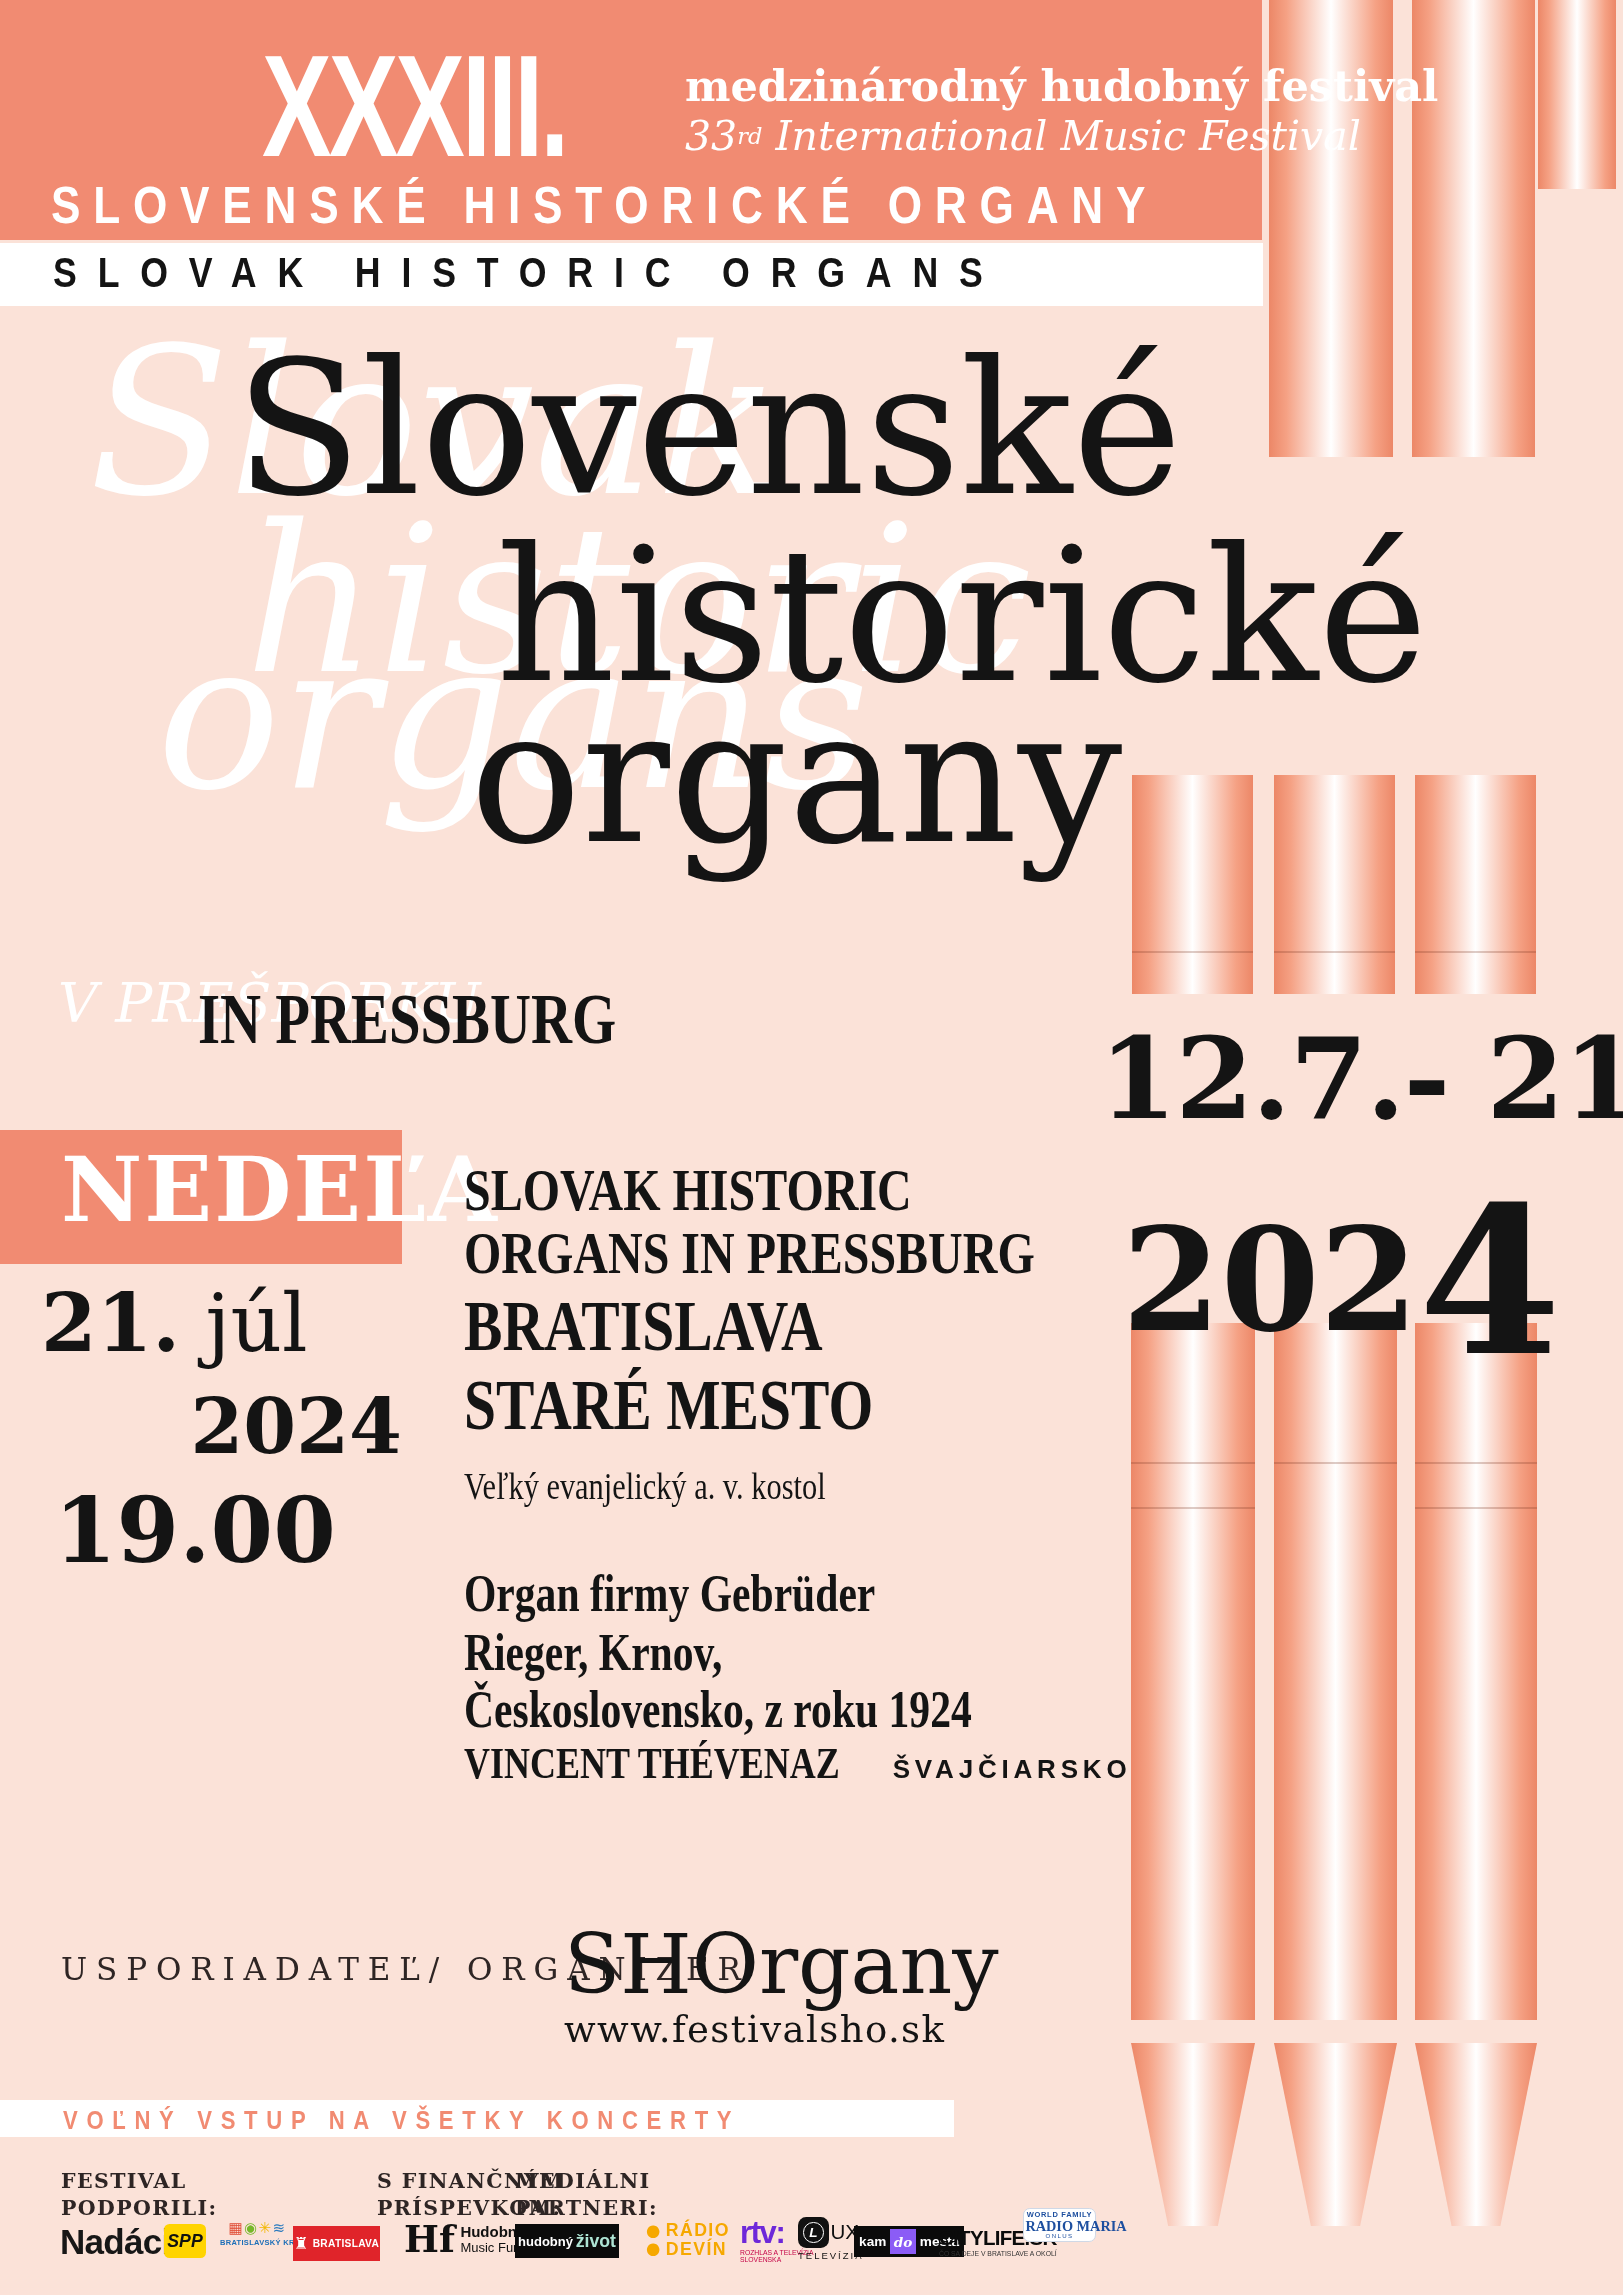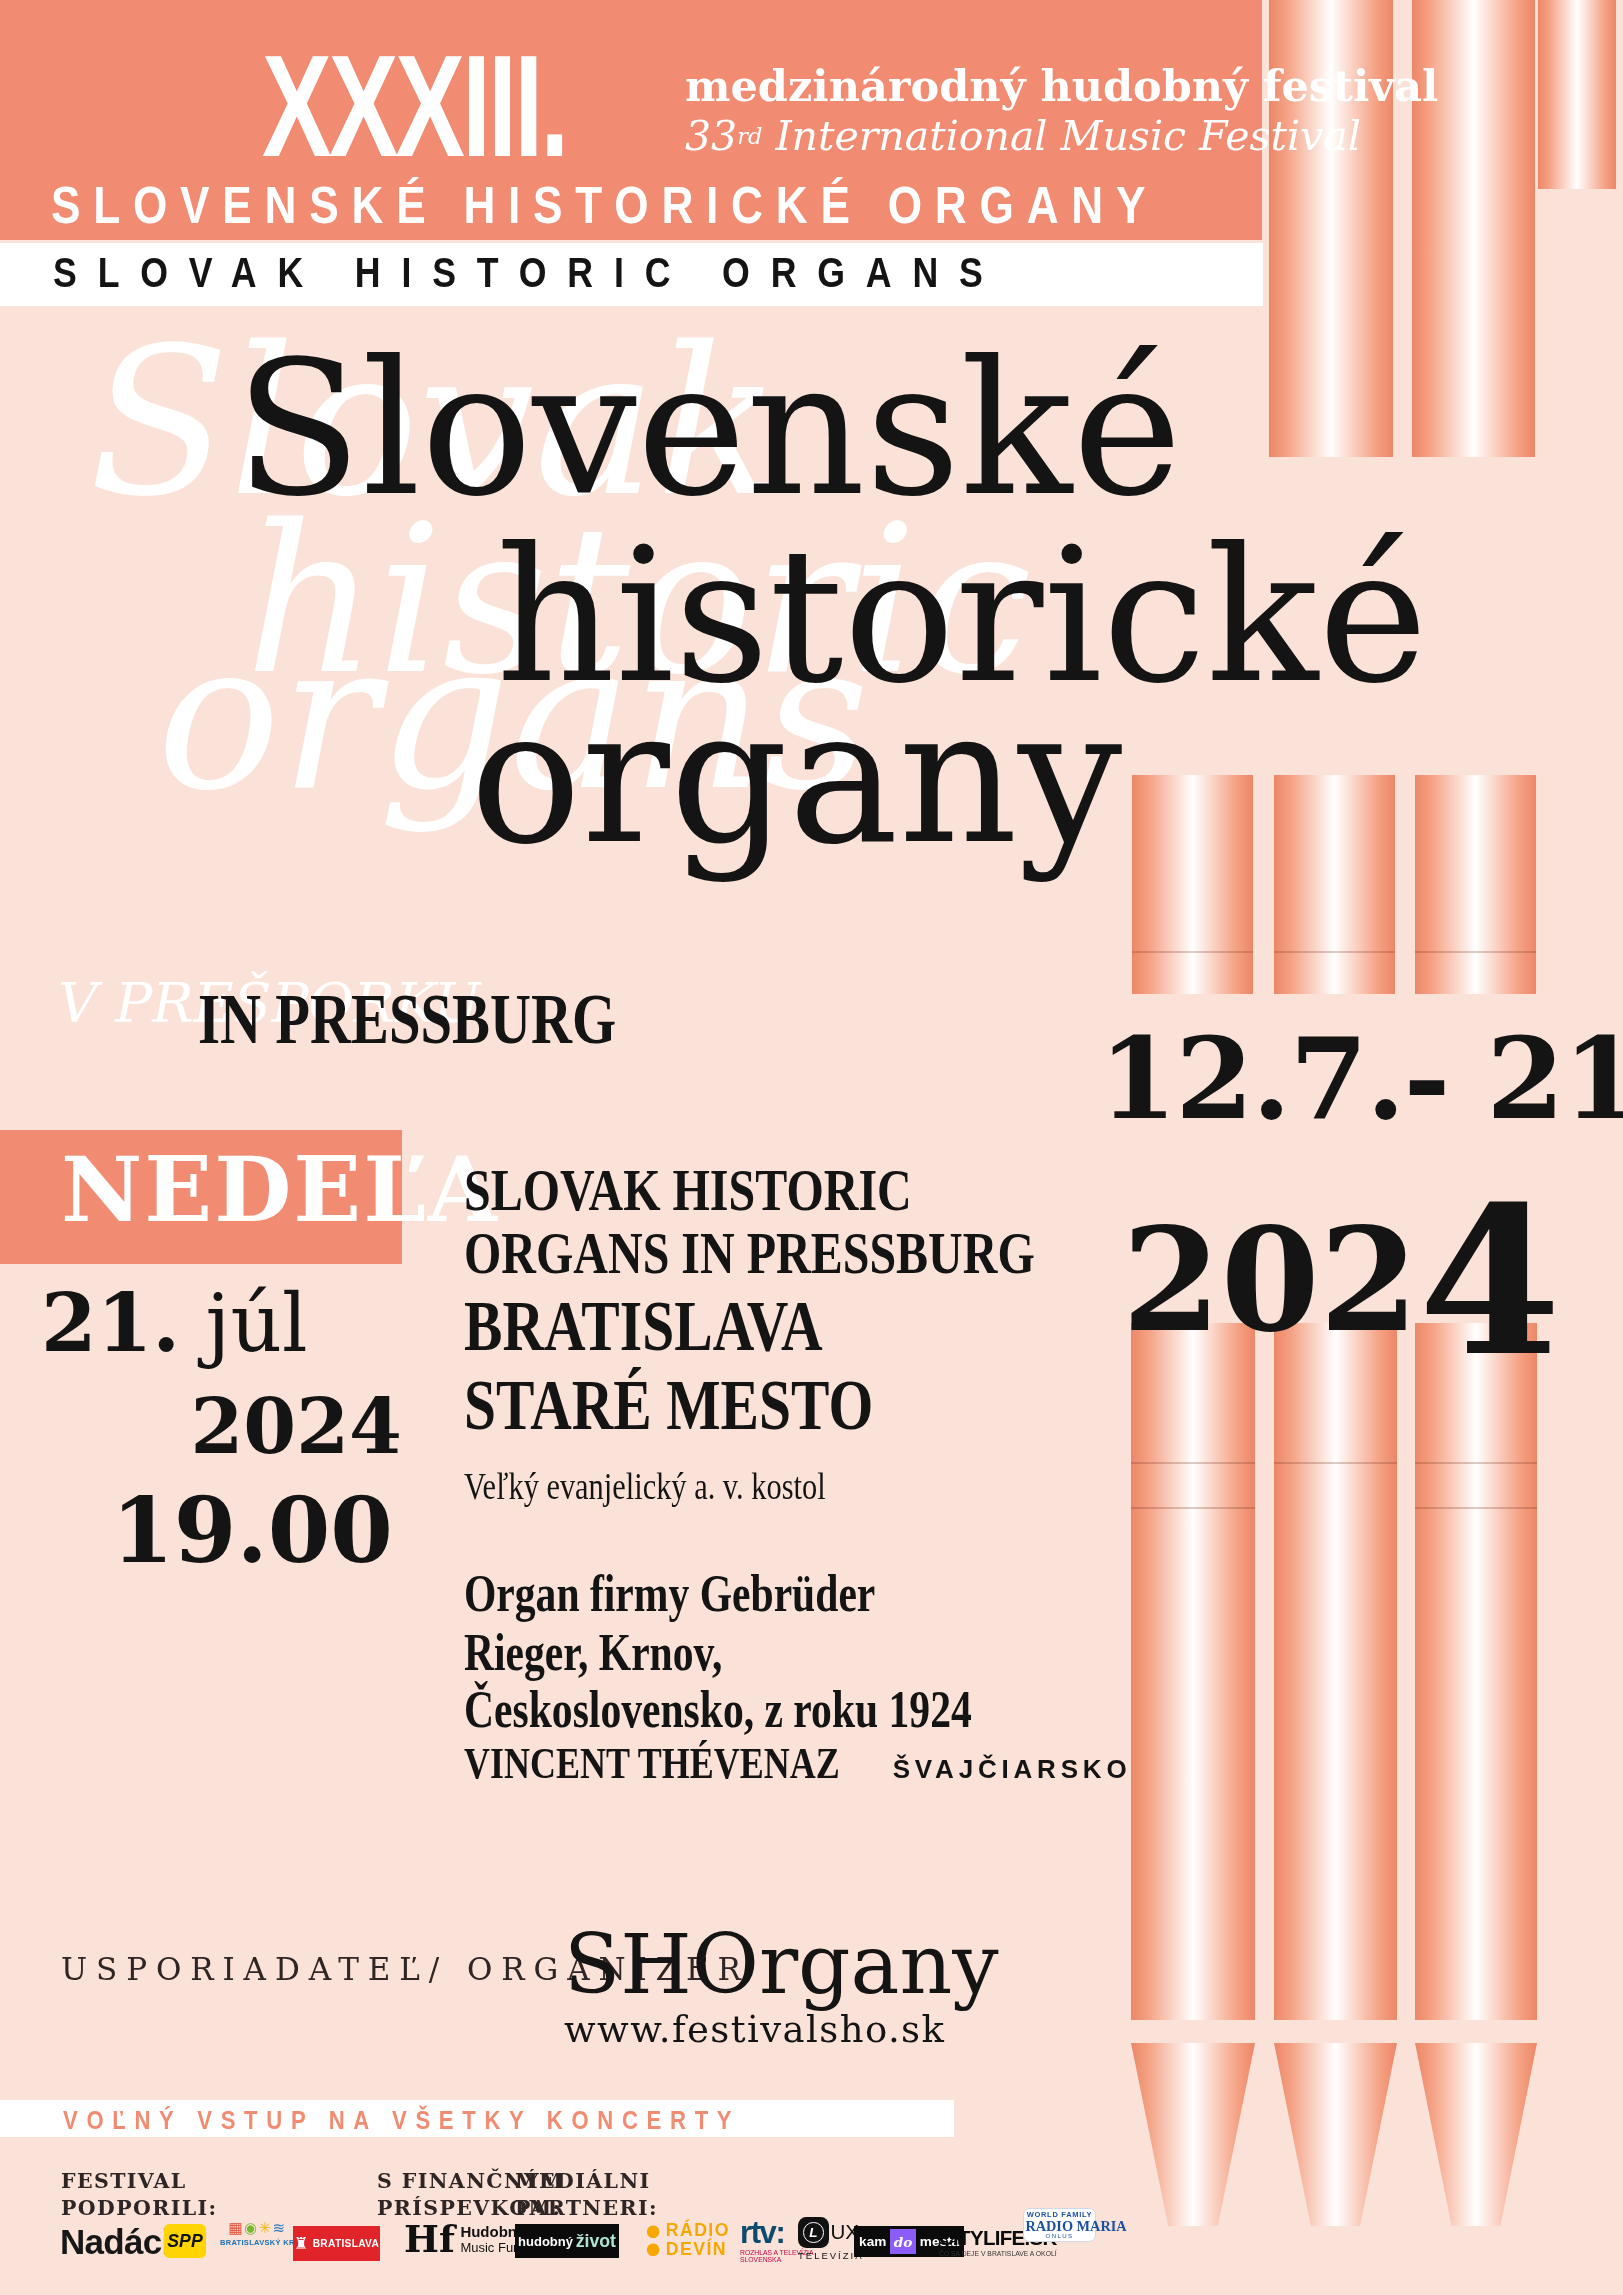--- a/index.html
+++ b/index.html
@@ -101,21 +101,21 @@
   <div class="abs ink serif b" style="left:1122px;top:1156px;font-size:142px;">
     <span>202</span><span class="big4 serif b">4</span>
   </div>
 
   <div class="abs salmon" style="left:0;top:1130px;width:402px;height:134px;"></div>
   <div class="abs white serif b" style="left:61px;top:1145px;font-size:89px;letter-spacing:2px;">NEDEĽA</div>
   <div class="abs ink serif" style="left:41px;top:1283px;width:361px;font-size:80px;">
     <span class="b">21.</span><span> júl</span>
   </div>
   <div class="abs ink serif b" style="left:41px;top:1389px;width:361px;text-align:right;font-size:76px;">2024</div>
-  <div class="abs ink serif b" style="left:32px;top:1485px;width:361px;text-align:right;font-size:90px;">19.00</div>
+  <div class="abs ink serif b" style="left:54px;top:1485px;width:361px;font-size:90px;">19.00</div>
 
   <div class="abs ink tserif b" style="left:464px;top:1160px;font-size:60px;"><span class="condX">SLOVAK HISTORIC</span></div>
   <div class="abs ink tserif b" style="left:464px;top:1223px;font-size:60px;"><span class="condX">ORGANS IN PRESSBURG</span></div>
   <div class="abs ink tserif b" style="left:464px;top:1290px;font-size:72px;"><span class="condX">BRATISLAVA</span></div>
   <div class="abs ink tserif b" style="left:464px;top:1369px;font-size:72px;"><span class="condX">STARÉ MESTO</span></div>
   <div class="abs ink tserif" style="left:464px;top:1467px;font-size:38px;"><span class="condX">Veľký evanjelický a. v. kostol</span></div>
   <div class="abs ink tserif b" style="left:464px;top:1568px;font-size:52px;"><span class="condX">Organ firmy Gebrüder</span></div>
   <div class="abs ink tserif b" style="left:464px;top:1627px;font-size:52px;"><span class="condX">Rieger, Krnov,</span></div>
   <div class="abs ink tserif b" style="left:464px;top:1684px;font-size:52px;"><span class="condX">Československo, z roku 1924</span></div>
   <div class="abs ink" style="left:464px;top:1740px;font-size:45px;">
@@ -170,21 +170,21 @@
     <span class="sans b" style="font-size:17.7px;color:#aee4d4;">život</span>
   </div>
   <div class="logobox" style="left:646px;top:2221px;gap:5.5px;">
     <span style="color:#f6a800;font-size:16.4px;line-height:17.7px;">●<br>●</span>
     <span class="sans b" style="color:#f6a800;font-size:17.7px;letter-spacing:1.4px;line-height:19px;">
       <div>RÁDIO</div>
         <div>DEVÍN</div>
     </span>
   </div>
   <div class="abs" style="left:740px;top:2217px;">
-    <div class="sans b" style="font-size:31px;color:#0c4a6e;letter-spacing:-1.4px;">rtv:</div>
+    <div class="sans b" style="font-size:31px;color:#6d28d9;letter-spacing:-1.4px;">rtv:</div>
     <div class="sans tiny" style="color:#c40045;margin-top:2px;">ROZHLAS A TELEVÍZIA</div>
     <div class="sans tiny" style="color:#c40045;">SLOVENSKA</div>
   </div>
   <div class="abs" style="left:798px;top:2217px;text-align:left;">
     <div style="display:flex;align-items:center;gap:1.4px;">
       <span style="display:inline-flex;align-items:center;justify-content:center;width:31px;height:31px;background:#111;border-radius:8.2px;">
         <span class="sans b it" style="color:#fff;border:1.4px solid #fff;border-radius:50%;width:20.5px;height:20.5px;display:inline-flex;align-items:center;justify-content:center;font-size:13.6px;">L</span>
       </span>
       <span class="sans" style="font-size:20.5px;color:#111;">UX</span>
     </div>

